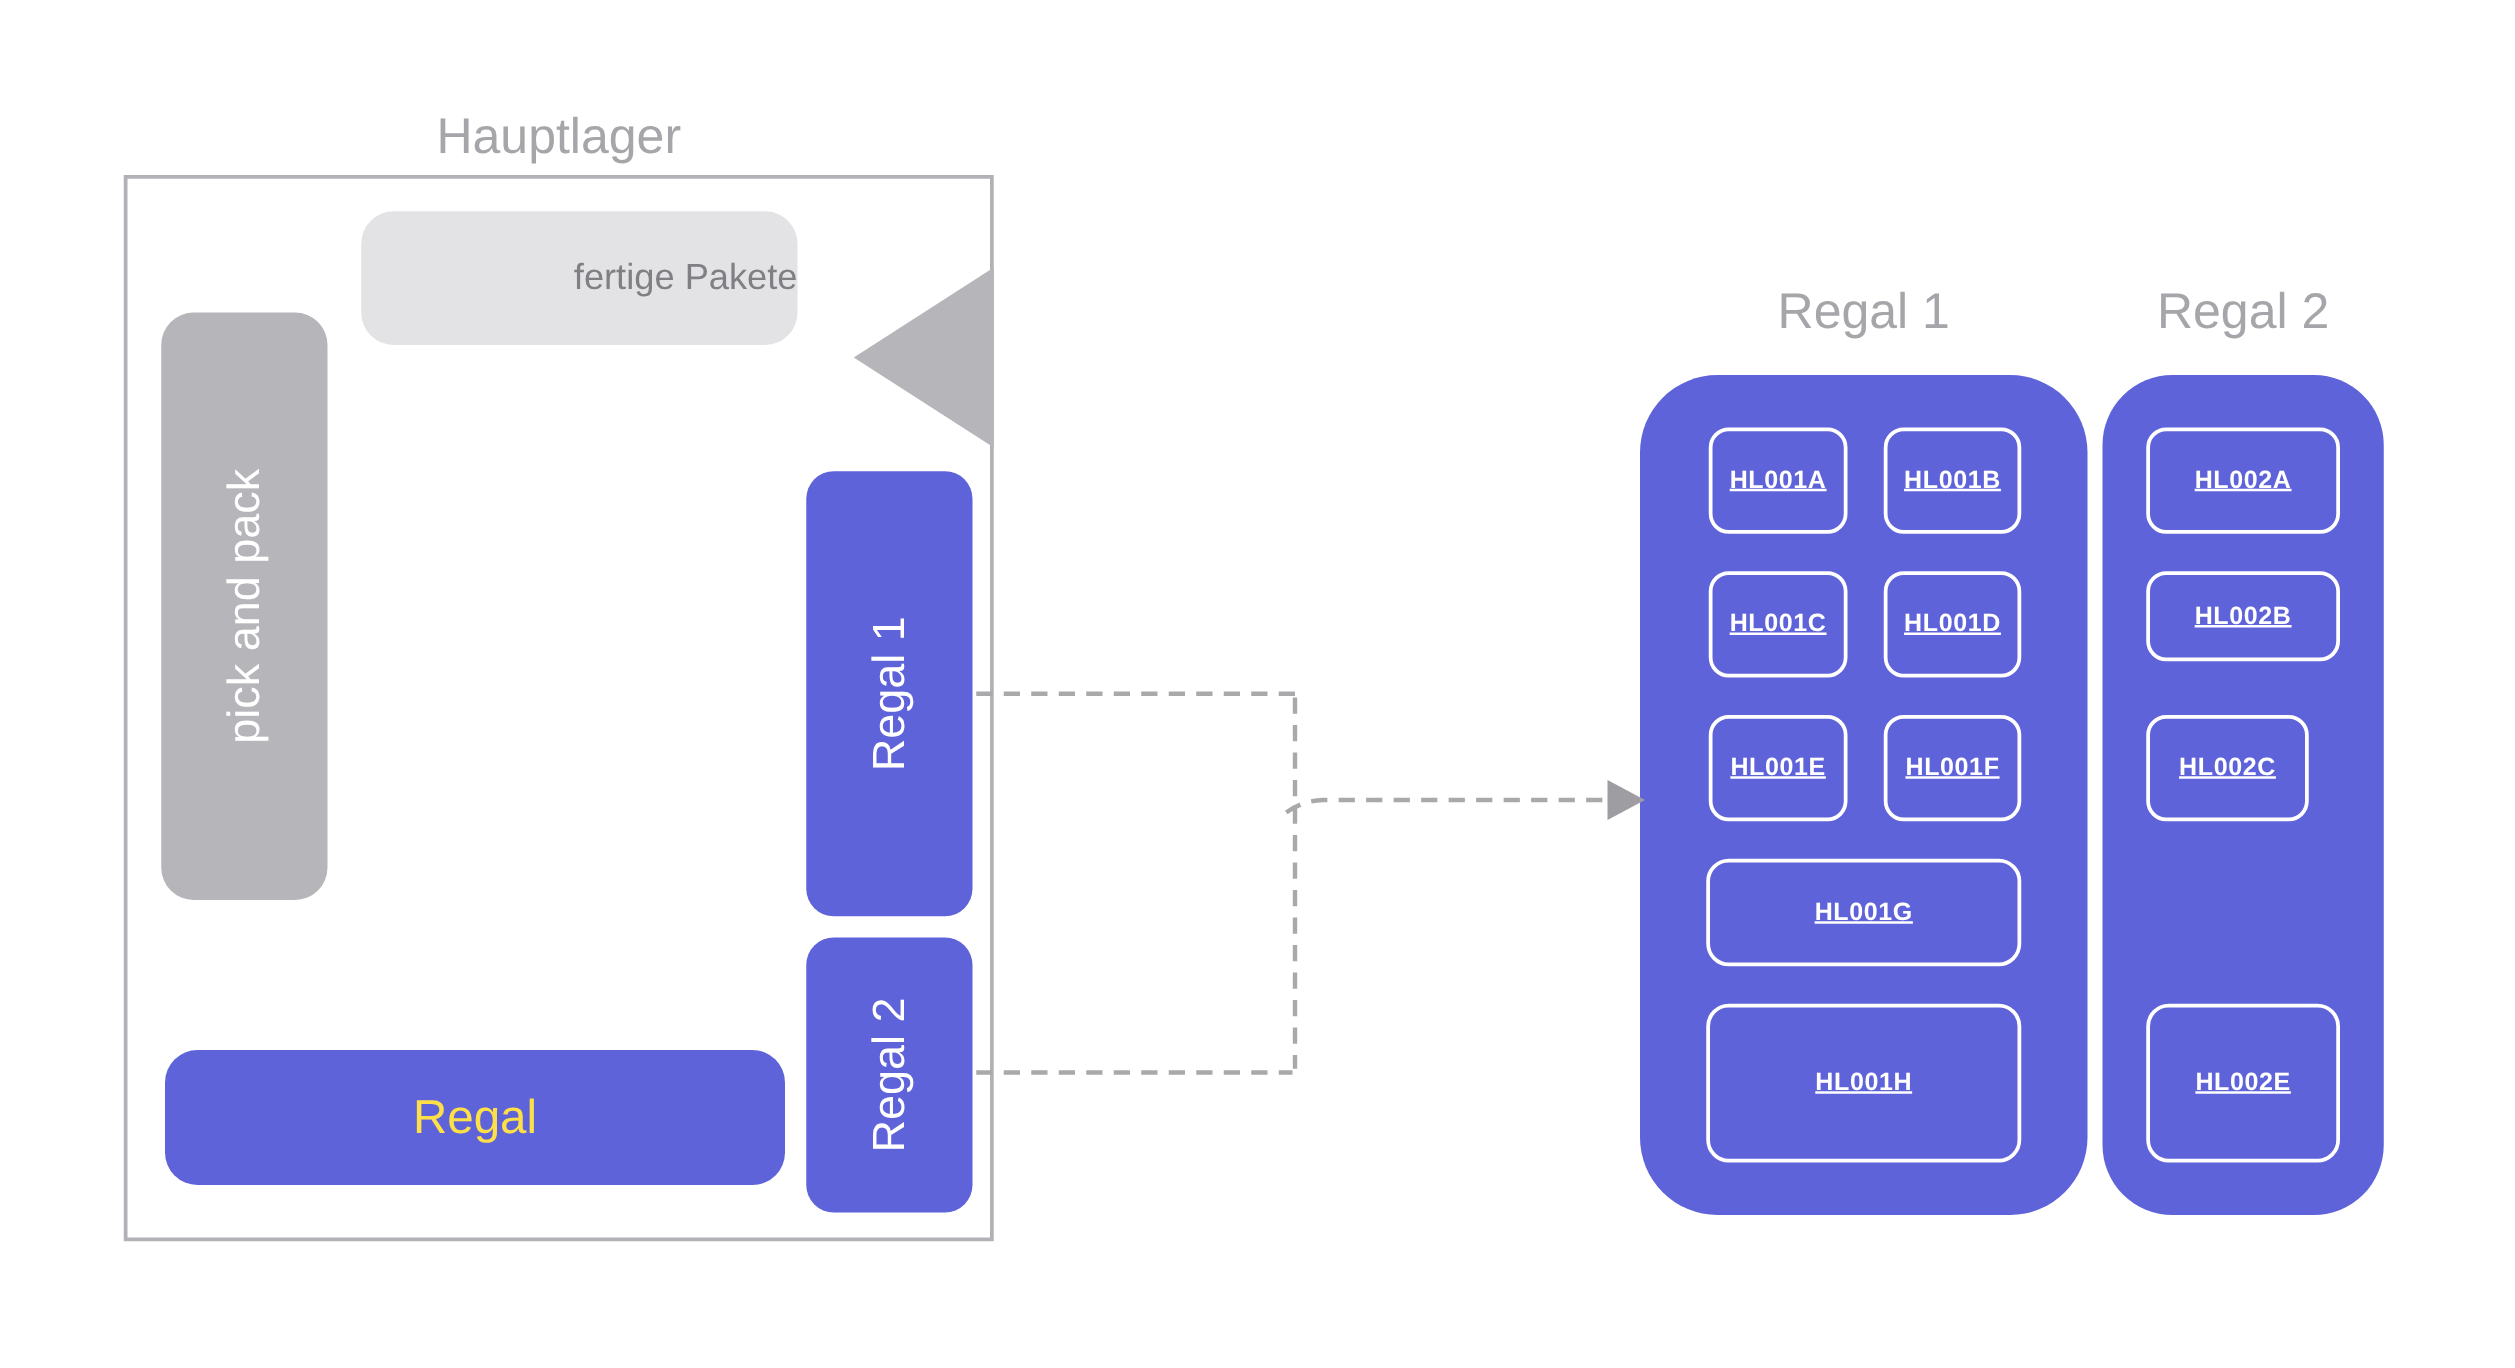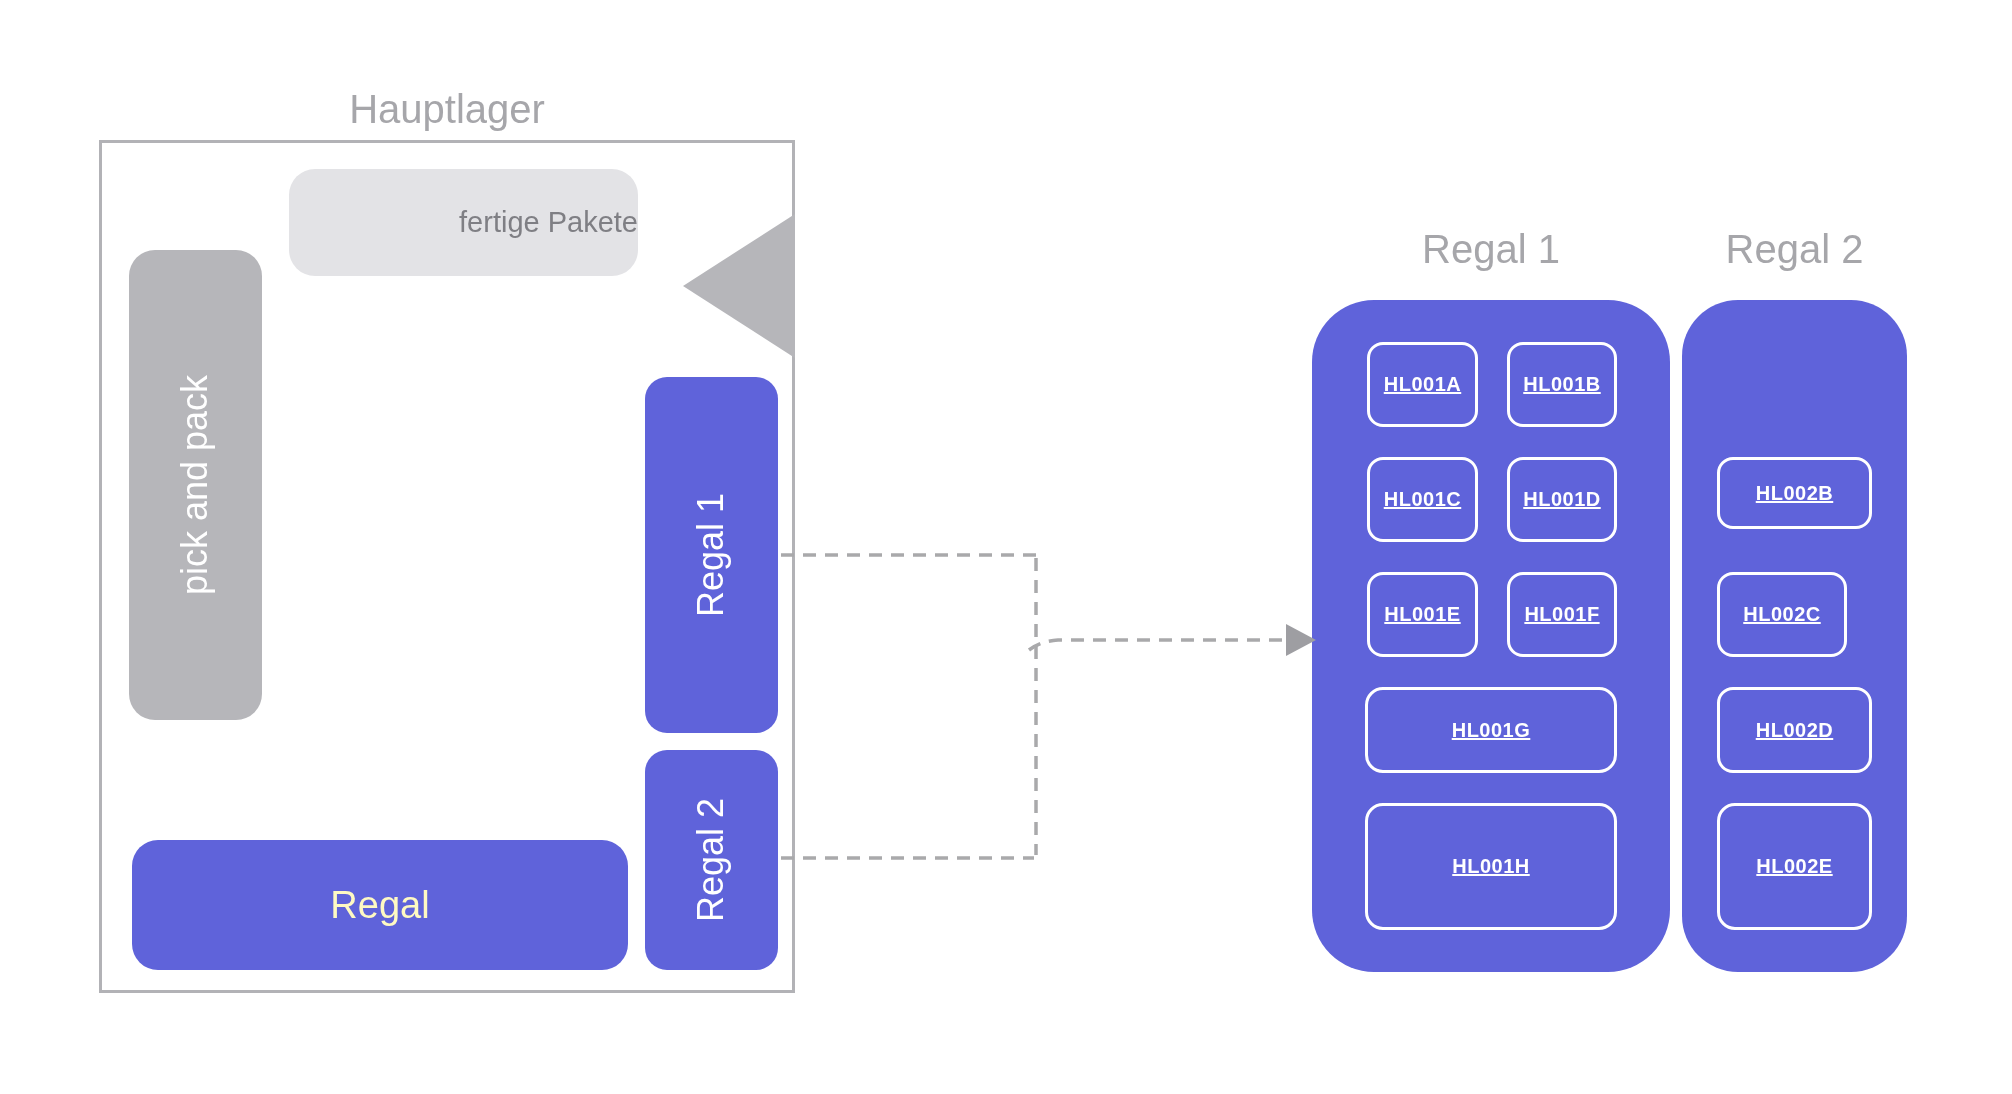--- a/index.html
+++ b/index.html
@@ -24,22 +24,22 @@
     font-size:40px;color:var(--title-gray);line-height:50px;}
   .outer{left:99px;top:140px;width:696px;height:853px;border:3px solid var(--border-gray);background:#ffffff;}
   .fertige{left:289px;top:169px;width:349px;height:107px;background:var(--light-gray);border-radius:26px;
     display:flex;align-items:center;justify-content:flex-end;font-size:29px;color:var(--label-gray);}
   .pickpack{left:129px;top:250px;width:133px;height:470px;background:var(--shelf-gray);border-radius:26px;
     display:flex;align-items:center;justify-content:center;}
   .r1v{left:645px;top:377px;width:133px;height:356px;background:var(--purple);border-radius:22px;
     display:flex;align-items:center;justify-content:center;}
   .r2v{left:645px;top:750px;width:133px;height:220px;background:var(--purple);border-radius:22px;
     display:flex;align-items:center;justify-content:center;}
-  .rh{left:132px;top:840px;width:496px;height:130px;background:var(--purple);border-radius:26px;
-    display:flex;align-items:center;justify-content:center;font-size:38px;color:#fef9c3;}
+  .rh{left:132px;top:840px;width:496px;height:108px;background:var(--purple);border-radius:26px;
+    display:flex;align-items:center;justify-content:center;font-size:38px;color:#fde047;}
   .rot{transform:rotate(-90deg);white-space:nowrap;font-size:36px;color:#ffffff;}
   
   .col-title{top:224px;height:50px;text-align:center;font-size:40px;color:var(--title-gray);line-height:50px;}
   .t1{left:1312px;width:358px;}
   .t2{left:1682px;width:225px;}
   .cont{top:300px;height:672px;background:var(--purple);}
   .c1{left:1312px;width:358px;border-radius:62px;}
   .c2{left:1682px;width:225px;border-radius:56px;}
   .slot{position:absolute;box-sizing:border-box;border:3.5px solid #ffffff;border-radius:16px;
     display:flex;align-items:center;justify-content:center;
@@ -97,23 +97,23 @@
     <div class="slot s1b">HL001B</div>
     <div class="slot s1c">HL001C</div>
     <div class="slot s1d">HL001D</div>
     <div class="slot s1e">HL001E</div>
     <div class="slot s1f">HL001F</div>
     <div class="slot wide s1g">HL001G</div>
     <div class="slot wide s1h">HL001H</div>
   </div>
 
   <div class="abs cont c2">
+    <div class="slot s2a">HL002A</div>
     <div class="slot s2b">HL002B</div>
     <div class="slot s2c">HL002C</div>
-    <div class="slot s2d">HL002D</div>
     <div class="slot wide s2e">HL002E</div>
   </div>
 
   <svg class="overlay" viewBox="0 0 2012 1094" xmlns="http://www.w3.org/2000/svg">
     <polygon points="795,214 795,358 683,286" fill="#b6b6ba"></polygon>
     <g fill="none" stroke="#a9a9ab" stroke-width="3.5" stroke-dasharray="13 9">
       <path d="M 781 555 H 1036"></path>
       <path d="M 1036 558 V 855"></path>
       <path d="M 781 858 H 1034"></path>
       <path d="M 1029 650 Q 1041 641 1058 640 H 1287"></path>

